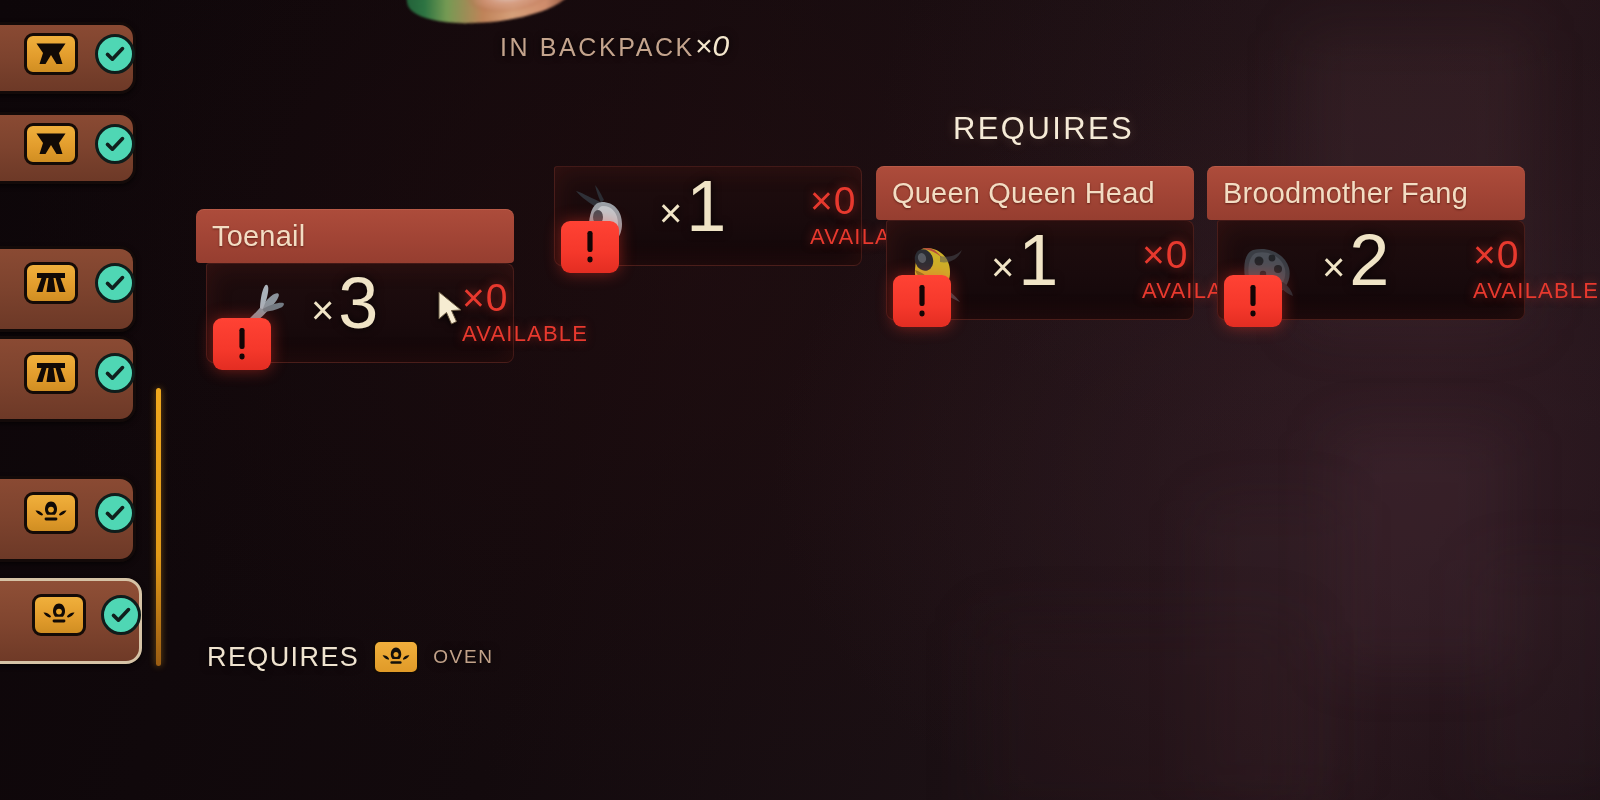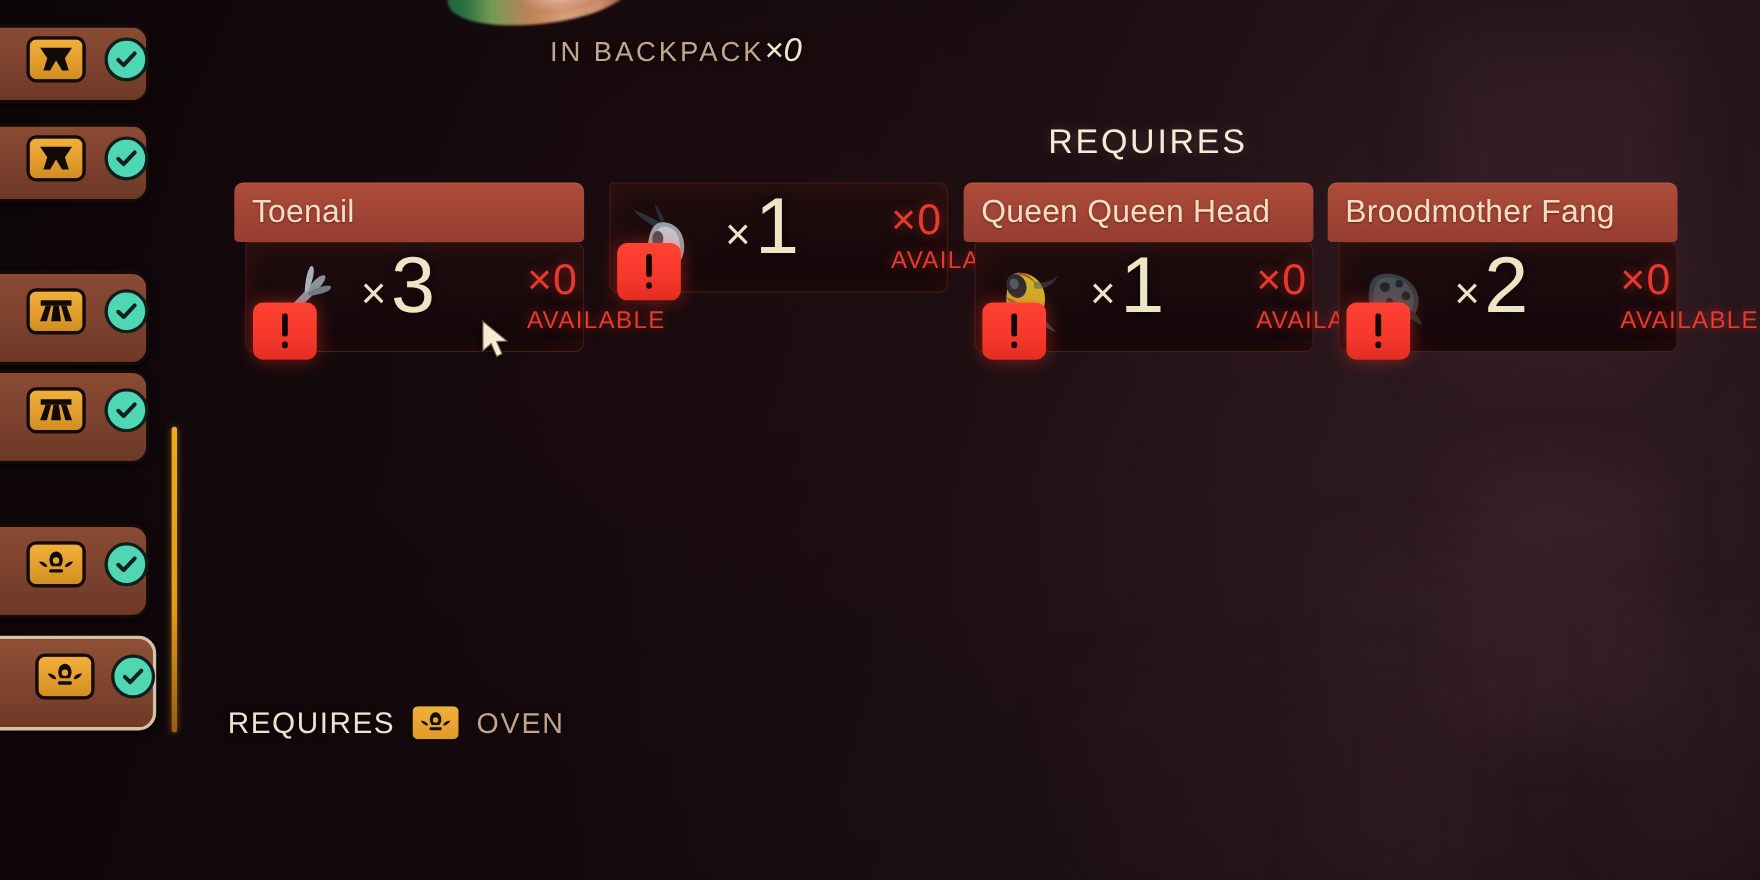--- a/index.html
+++ b/index.html
@@ -184,21 +184,21 @@
   #requires-station {
     position:absolute; left:207px; top:640px;
     display:flex; align-items:center; gap:14px;
     white-space:nowrap;
   }
   #requires-station .kw {
     font-size:27px; letter-spacing:1.4px; font-weight:400; color:#efe3cf;
     text-shadow:0 0 8px rgba(0,0,0,0.8);
   }
   #requires-station .stname {
-    font-size:26px; letter-spacing:1.6px; font-weight:400; color:#c2a289;
+    font-size:19px; letter-spacing:1.6px; font-weight:400; color:#c2a289;
     text-shadow:0 0 8px rgba(0,0,0,0.8);
   }
   .mini-station {
     width:46px; height:34px; border-radius:7px;
     background:linear-gradient(180deg,#f0b03c 0%, #e09a28 100%);
     border:2px solid #120a06;
     display:flex; align-items:center; justify-content:center;
     flex:0 0 auto;
   }
   .mini-station svg { width:30px; height:23px; display:block; }
@@ -309,21 +309,21 @@
   <div id="scroll-track"></div>
 
   <div id="backpack-line">
     <div class="lbl">IN BACKPACK</div>
     <div class="val">×0</div>
   </div>
 
   <div id="requires-heading">REQUIRES</div>
 
   <div id="cards">
-      <div class="card" style="left: 213px;">
+      <div class="card" style="left: 196px; margin-top: 43px;">
         <div class="card-title">
           <span>Toenail</span>
         </div>
         <div class="card-body">
           <div class="thumb">
             <svg viewBox="0 0 72 72" aria-hidden="true">
               <g transform="rotate(-18 36 36)">
                 <path d="M8 46 C20 40 34 34 50 24 C56 21 60 20 62 22 C63 24 59 28 52 32 C38 40 22 47 10 50 Z" fill="#8c949c"></path>
                 <path d="M40 30 C44 20 48 13 52 10 C54 9 55 11 54 14 C52 20 47 27 42 32 Z" fill="#aab2ba"></path>
                 <path d="M42 32 C50 30 58 30 63 32 C65 33 64 35 61 36 C55 37 48 36 43 35 Z" fill="#737b83"></path>

